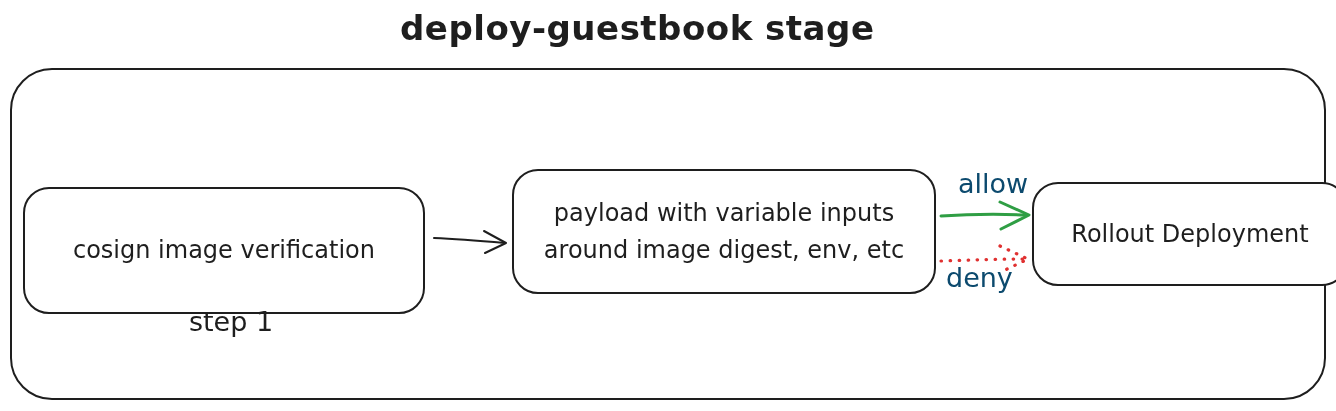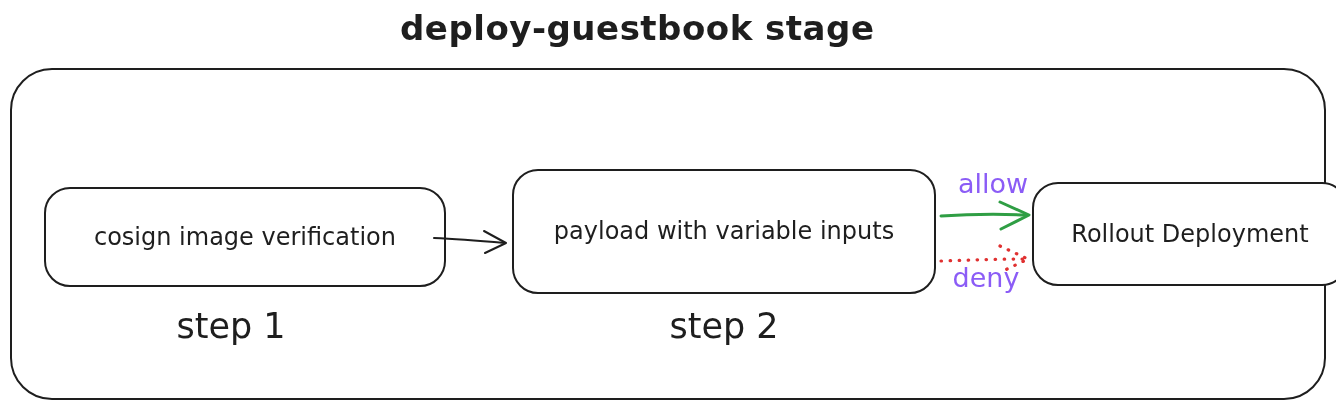--- a/index.html
+++ b/index.html
@@ -47,43 +47,43 @@
     align-items: center;
     justify-content: center;
     text-align: center;
   }
   .node .line {
     font-size: 24px;
     line-height: 37px;
     white-space: nowrap;
     color: #1e1e1e;
   }
-  .node-1 { left: 44px;   top: 187px; width: 402px; height: 100px; }
+  .node-1 { left: 23px;   top: 187px; width: 402px; height: 127px; }
   .node-2 { left: 512px;  top: 169px; width: 424px; height: 125px; }
   .node-3 { left: 1032px; top: 182px; width: 316px; height: 104px; }
   .step-label {
     position: absolute;
     top: 306px;
     text-align: center;
-    font-size: 35px;
+    font-size: 27px;
     font-weight: 500;
     color: #1e1e1e;
   }
   .step-label-1 { left: 30px;   width: 402px; }
   .step-label-2 { left: 512px;  width: 424px; }
   .step-label-3 { left: 1032px; width: 288px; }
   .edge-label {
     position: absolute;
     font-size: 27px;
     font-weight: 500;
-    color: #8b5cf6;
+    color: #0c4a6e;
     white-space: nowrap;
   }
   .edge-label-allow { left: 948px; top: 168px; width: 90px; text-align: center; }
-  .edge-label-deny  { left: 946px; top: 262px; width: 80px; text-align: center; }
+  .edge-label-deny  { left: 946px; top: 262px; width: 80px; }
   svg.arrow-layer {
     position: absolute;
     left: 0; top: 0;
     width: 1336px;
     height: 411px;
     pointer-events: none;
   }
 </style>
 </head>
 <body>
@@ -94,22 +94,22 @@
 
   <div class="outer-frame"></div>
 
   <div class="node node-1">
     <div class="line">cosign image verification</div>
   </div>
   <div class="step-label step-label-1">step 1</div>
 
   <div class="node node-2">
     <div class="line">payload with variable inputs</div>
+    <div class="line">around image digest, env, etc</div>
   </div>
-  <div class="step-label step-label-2">step 2</div>
 
   <div class="node node-3">
     <div class="line">Rollout Deployment</div>
   </div>
 
   <div class="edge-label edge-label-allow">allow</div>
   <div class="edge-label edge-label-deny">deny</div>
 
   <svg class="arrow-layer" viewBox="0 0 1336 411">
 

